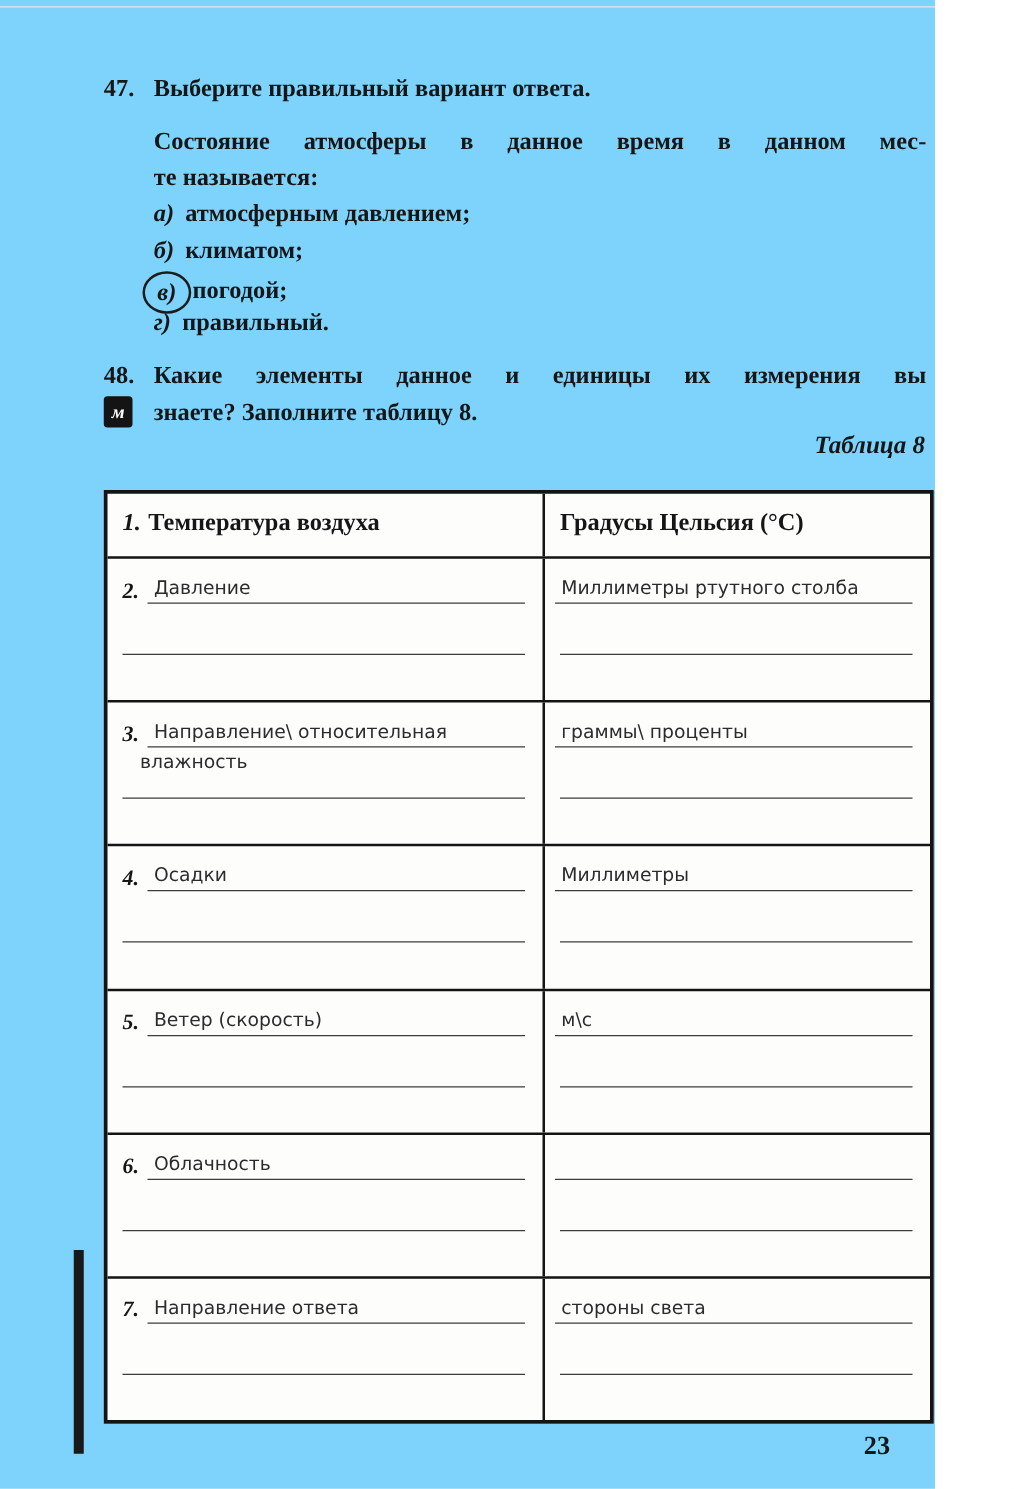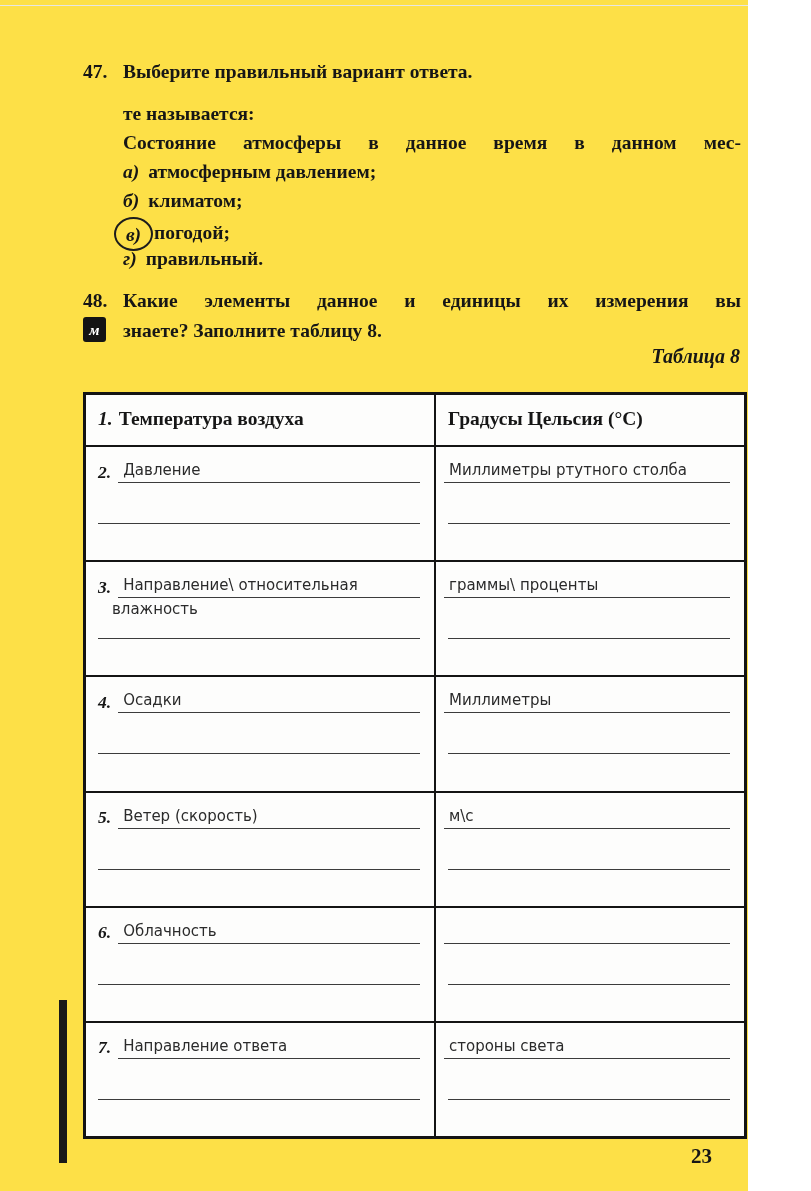--- a/index.html
+++ b/index.html
@@ -1,18 +1,18 @@
 <!DOCTYPE html>
 <html><head>
 <meta charset="utf-8">
 <style>
   html, body { margin:0; padding:0; }
   body { background:#ffffff; font-family:"Liberation Serif","DejaVu Serif",serif; }
   .page {
-    position:relative; width:748px; height:1191px; background:#fde047;
+    position:relative; width:748px; height:1191px; background:#7dd3fc;
     color:#161616; overflow:hidden;
   }
   .top-edge { position:absolute; top:5px; left:0; width:100%; height:1px; background:#e6e6e4; }
   .scan-bar { position:absolute; left:59px; top:1000px; width:8px; height:163px; background:#191919; }
 
   
   .qblock { position:absolute; left:83px; width:658px; font-size:19.5px; font-weight:600; line-height:29px; }
   .q47 { top:57px; }
   .q48 { top:286px; line-height:30px; }
   .qnum { position:absolute; left:0; top:0; font-weight:bold; }
@@ -78,22 +78,22 @@
 </style>
 </head>
 <body>
 
 <div class="page">
   <div class="top-edge"></div>
 
   <div class="qblock q47">
     <span class="qnum">47.</span>
     <div class="qindent prompt">Выберите правильный вариант ответа.</div>
+    <div class="qindent jline">Состояние атмосферы в данное время в данном мес-</div>
     <div class="qindent">те называется:</div>
-    <div class="qindent jline">Состояние атмосферы в данное время в данном мес-</div>
     <div class="options">
       <div class="opt">
         <span class="olet">а)</span>
         <span>атмосферным давлением;</span>
       </div>
       <div class="opt">
         <span class="olet">б)</span>
         <span>климатом;</span>
       </div>
       <div class="opt">

